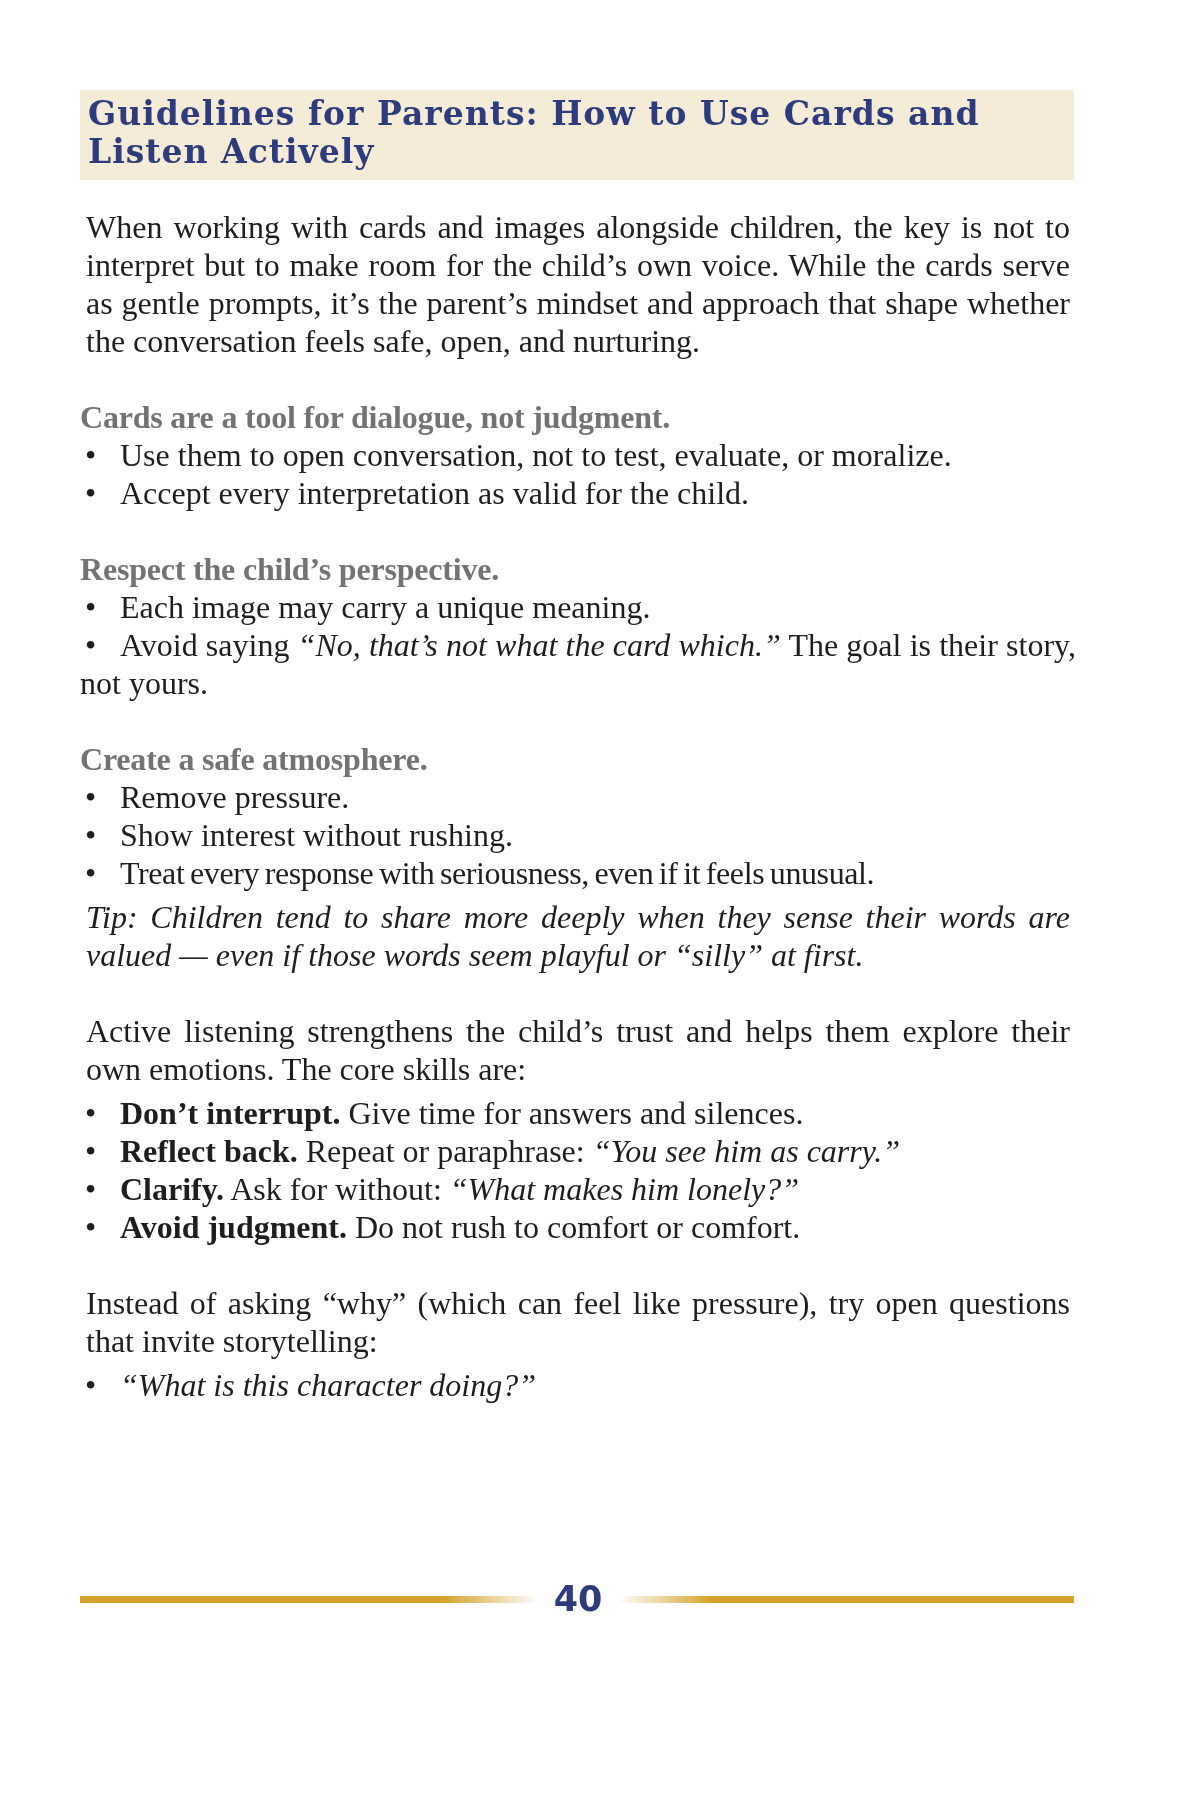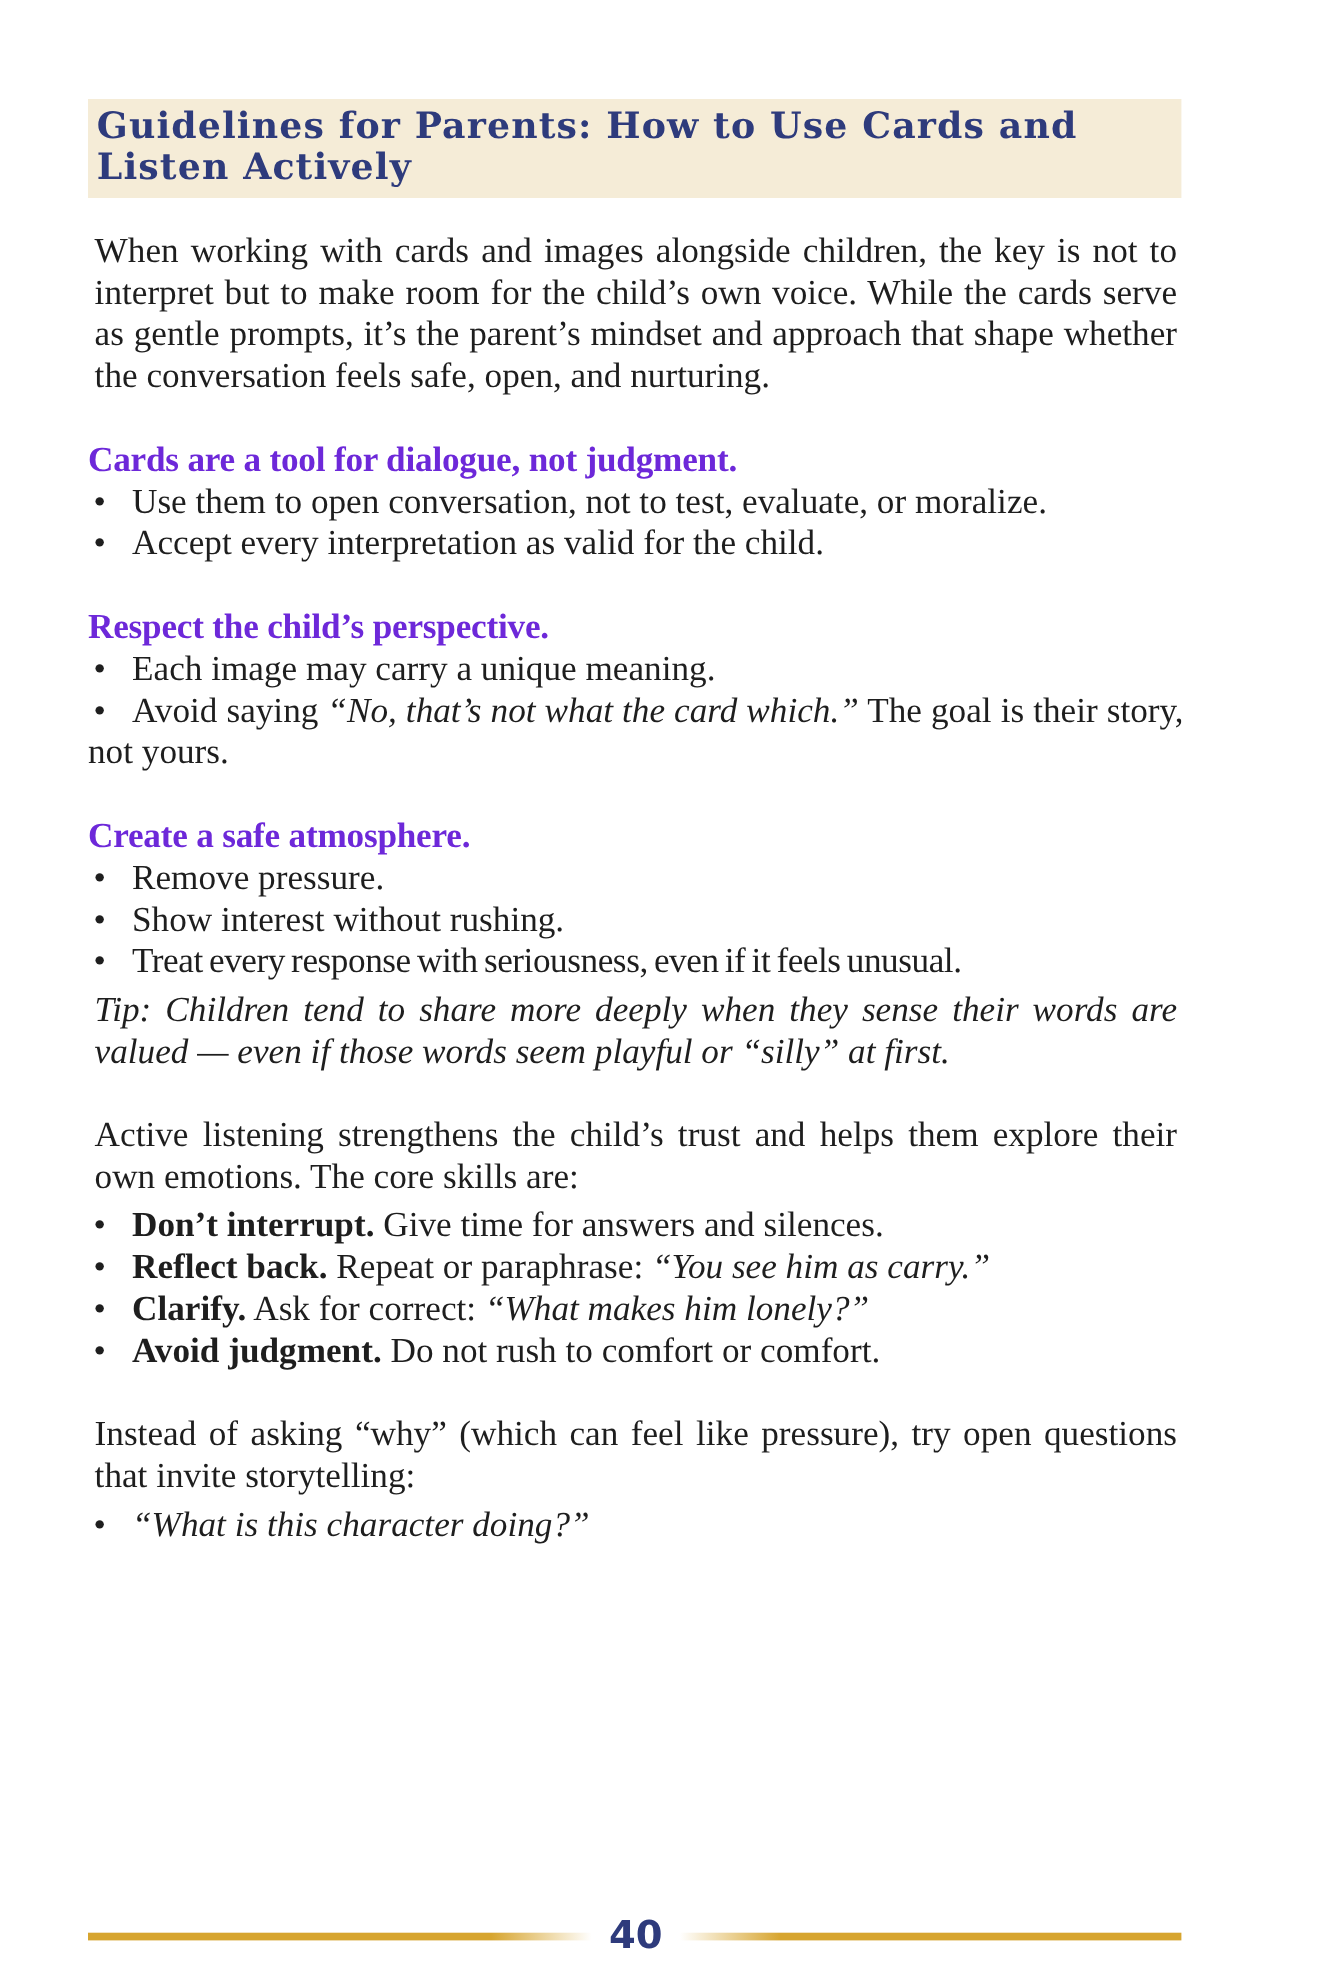--- a/index.html
+++ b/index.html
@@ -39,40 +39,40 @@
     line-height: 38px;
     text-align: justify;
   }
   .intro { margin-top: 28px; }
   section { margin-top: 38px; }
   h2.sec-heading {
     margin: 0;
     font-size: 32px;
     line-height: 38px;
     font-weight: bold;
-    color: #6d28d9;
+    color: #737373;
     letter-spacing: -0.2px;
   }
   .bullet {
     margin: 0;
     font-size: 32px;
     line-height: 38px;
     text-align: justify;
   }
   .dot {
     display: inline-block;
     width: 40px;
     padding-left: 5px;
   }
   .it { font-style: italic; }
   .b  { font-weight: bold; }
   .tight { letter-spacing: -0.4px; word-spacing: -2px; }
   .footer {
     position: absolute;
-    left: 80px; top: 1740px;
+    left: 80px; top: 1579px;
     width: 996px;
     display: flex;
     align-items: center;
     text-align: center;
   }
   .rule { flex: 1; height: 7px; }
   .rule-left  { background: linear-gradient(to right, #d7a52f 0%, #d7a52f 80%, rgba(215,165,47,0) 100%); }
   .rule-right { background: linear-gradient(to left,  #d7a52f 0%, #d7a52f 80%, rgba(215,165,47,0) 100%); }
   .page-number {
     padding: 0 16px;
@@ -112,21 +112,21 @@
       <div class="bullet"><span class="dot">•</span><span>Remove pressure.</span></div>
       <div class="bullet"><span class="dot">•</span><span>Show interest without rushing.</span></div>
       <div class="bullet tight"><span class="dot">•</span><span>Treat every response with seriousness, even if it feels unusual.</span></div>
       <p class="para it">Tip: Children tend to share more deeply when they sense their words are valued — even if those words seem playful or “silly” at first.</p>
     </section>
 
     <section>
       <p class="para">Active listening strengthens the child’s trust and helps them explore their own emotions. The core skills are:</p>
       <div class="bullet"><span class="dot">•</span><span class="b">Don’t interrupt.</span><span> Give time for answers and silences.</span></div>
       <div class="bullet"><span class="dot">•</span><span class="b">Reflect back.</span><span> Repeat or paraphrase: </span><span class="it">“You see him as carry.”</span></div>
-      <div class="bullet"><span class="dot">•</span><span class="b">Clarify.</span><span> Ask for correct: </span><span class="it">“What makes him lonely?”</span></div>
+      <div class="bullet"><span class="dot">•</span><span class="b">Clarify.</span><span> Ask for without: </span><span class="it">“What makes him lonely?”</span></div>
       <div class="bullet"><span class="dot">•</span><span class="b">Avoid judgment.</span><span> Do not rush to comfort or comfort.</span></div>
     </section>
 
     <section>
       <p class="para">Instead of asking “why” (which can feel like pressure), try open questions that invite storytelling:</p>
       <div class="bullet"><span class="dot">•</span><span class="it">“What is this character doing?”</span></div>
     </section>
 
   </div>
 

